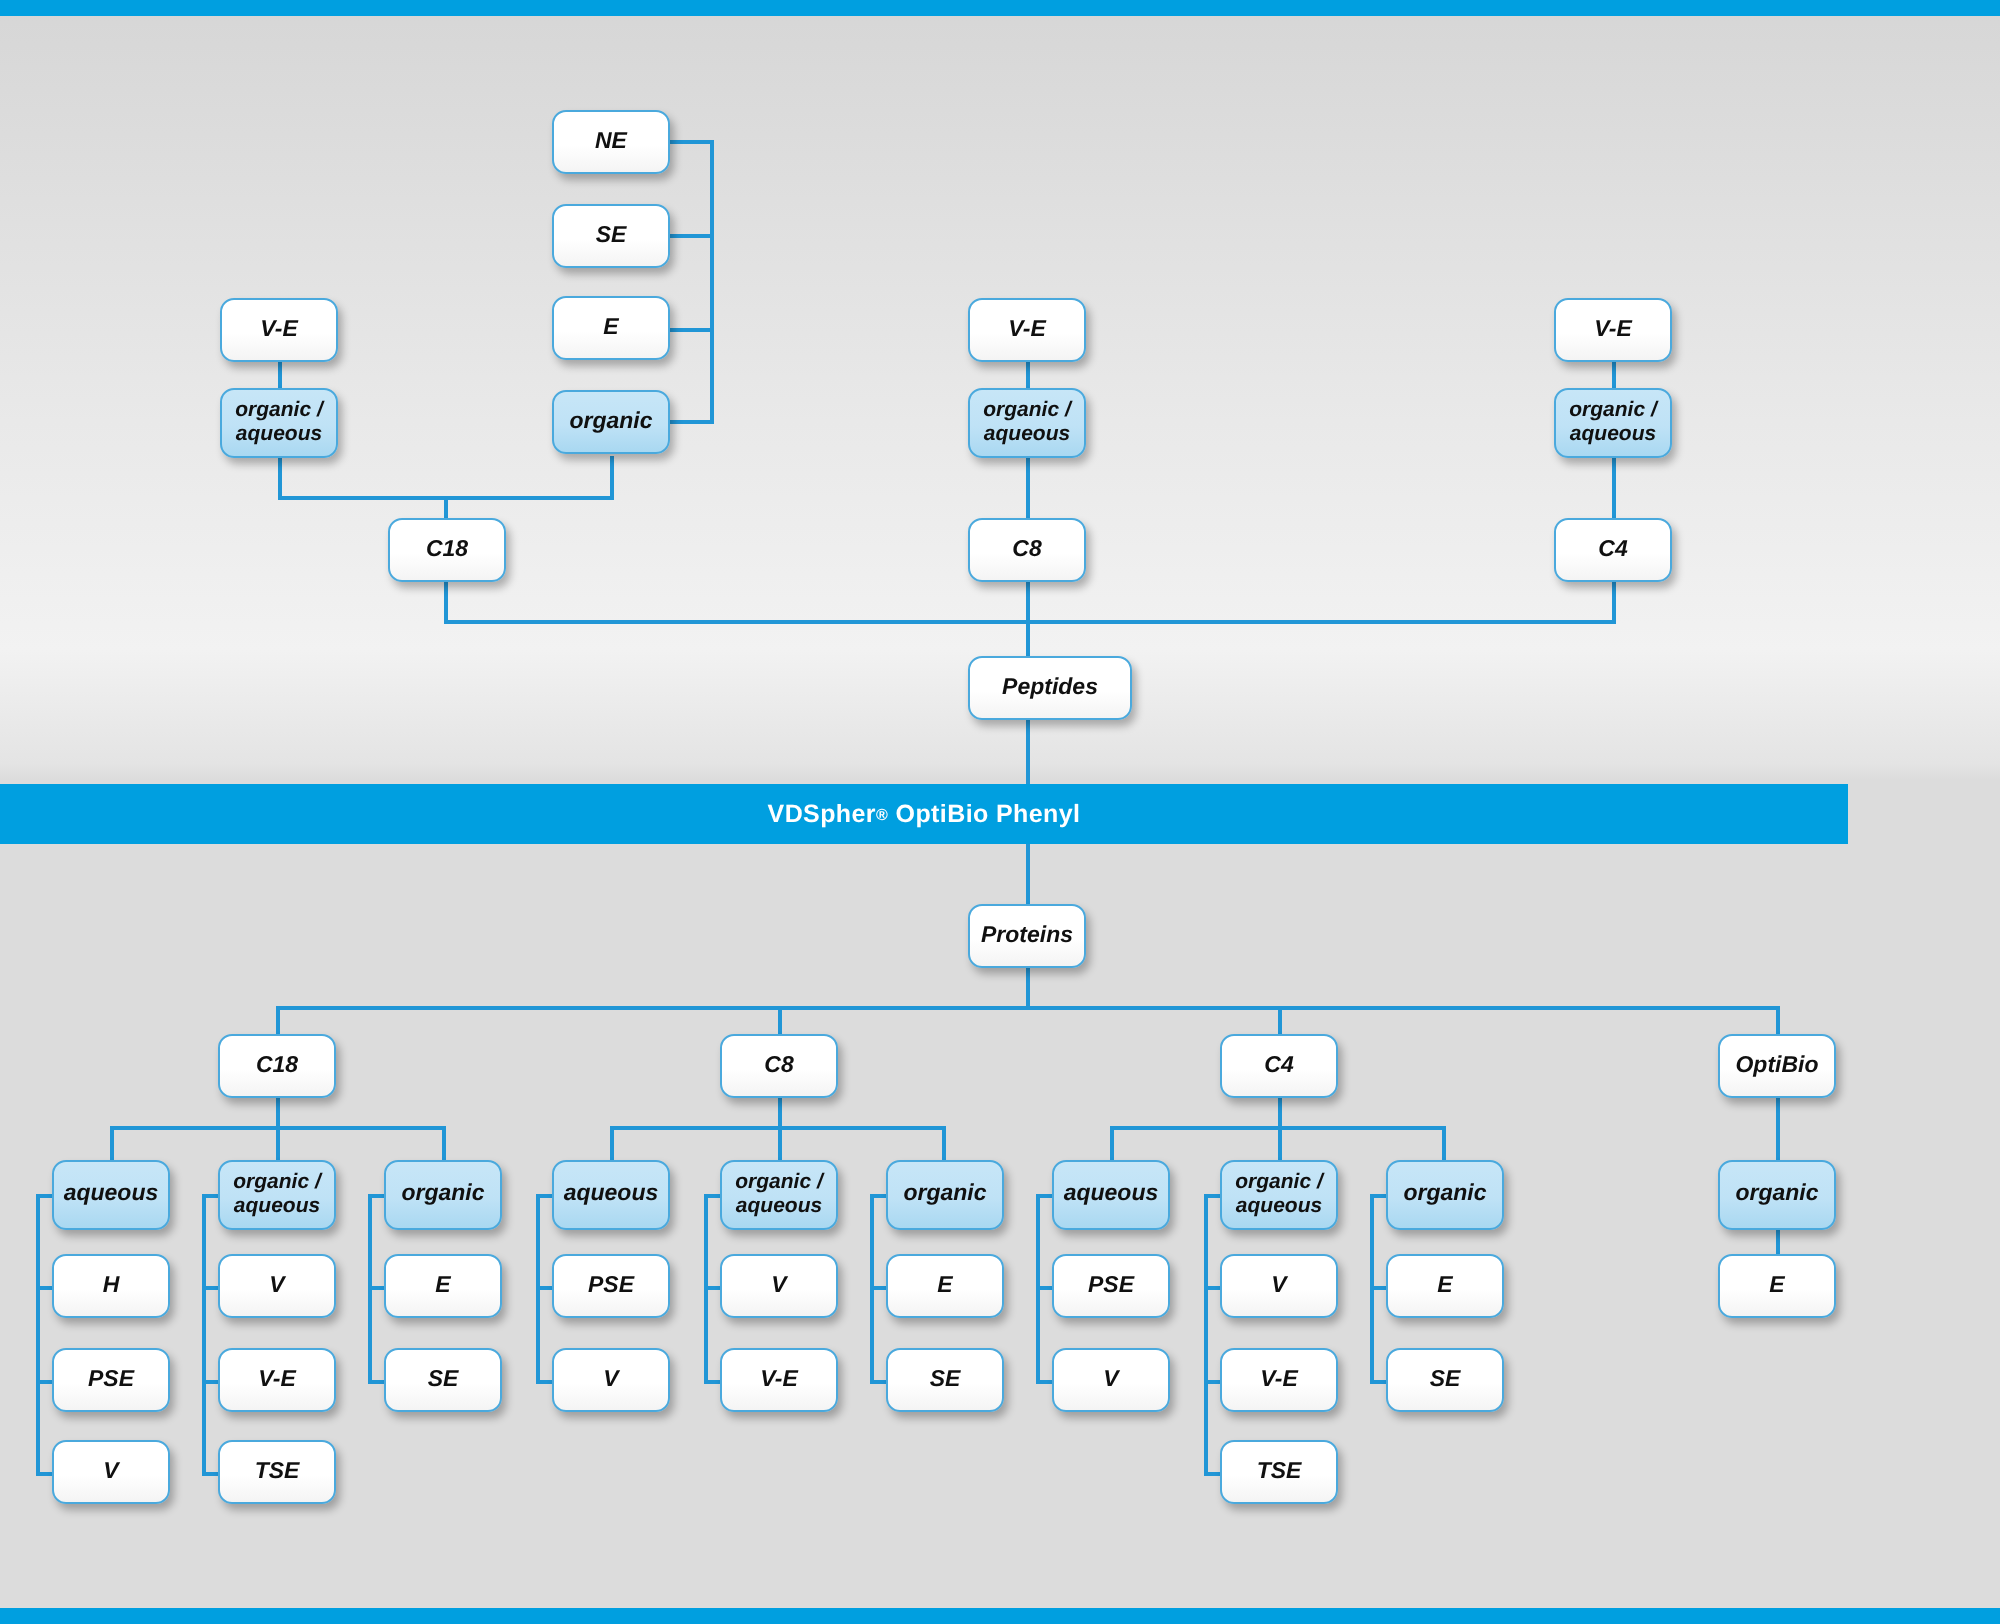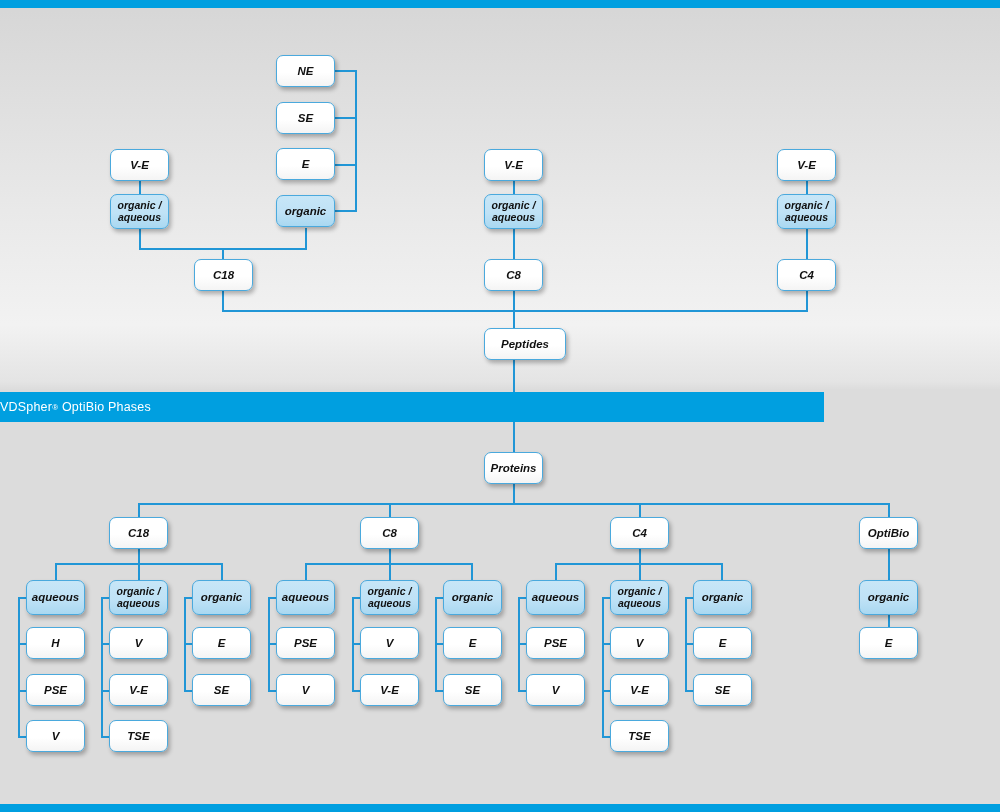--- a/index.html
+++ b/index.html
@@ -17,25 +17,25 @@
       #dcdcdc;
   }
   .edge-bar {
     position: absolute; left: 0; width: 1000px; height: 8px;
     background: var(--accent, #009fe0);
   }
   .edge-top { top: 0; }
   .edge-bottom { bottom: 0; }
 
   .band {
-    position: absolute; left: 0; width: 824px;
+    position: absolute; left: 0; width: 924px;
     background: #009fe0;
-    display: flex; align-items: center; 
+    display: flex; align-items: center; justify-content: center;
     color: #ffffff;
-    font-size: 12.5px; font-weight: normal;
+    font-size: 12.5px; font-weight: bold;
     letter-spacing: .2px;
     z-index: 6;
   }
   .band sup { font-size: 8px; vertical-align: super; }
 
   
   .ln {
     position: absolute;
     background: #2196d6;
     z-index: 1;
@@ -125,21 +125,21 @@
   <div class="node" style="left:777px; top:149px; width:59px; height:32px;">V-E</div>
   <div class="node fill two" style="left:777px; top:194px; width:59px; height:35px; flex-direction:column;">
     <span class="l2">organic /</span>
     <span class="l2">aqueous</span>
   </div>
   <div class="node" style="left:777px; top:259px; width:59px; height:32px;">C4</div>
 
   <div class="node" style="left:484px; top:328px; width:82px; height:32px;">Peptides</div>
 
   <div class="band" style="top: 392px; height: 30px; background: rgb(0, 159, 224);">
-    <span>VDSpher</span><sup>®</sup>&nbsp;<span>OptiBio Phases</span>
+    <span>VDSpher</span><sup>®</sup>&nbsp;<span>OptiBio Phenyl</span>
   </div>
 
   <div class="node" style="left:484px; top:452px; width:59px; height:32px;">Proteins</div>
 
   <div class="ln v" style="left: 513px; top: 484px; height: 20px; background: rgb(33, 150, 214);"></div>
   <div class="ln h" style="left: 138px; top: 503px; width: 752px; background: rgb(33, 150, 214);"></div>
   <div class="ln v" style="left: 138px; top: 503px; height: 15px; background: rgb(33, 150, 214);"></div>
   <div class="ln v" style="left: 389px; top: 503px; height: 15px; background: rgb(33, 150, 214);"></div>
   <div class="ln v" style="left: 639px; top: 503px; height: 15px; background: rgb(33, 150, 214);"></div>
   <div class="ln v" style="left: 888px; top: 503px; height: 15px; background: rgb(33, 150, 214);"></div>

